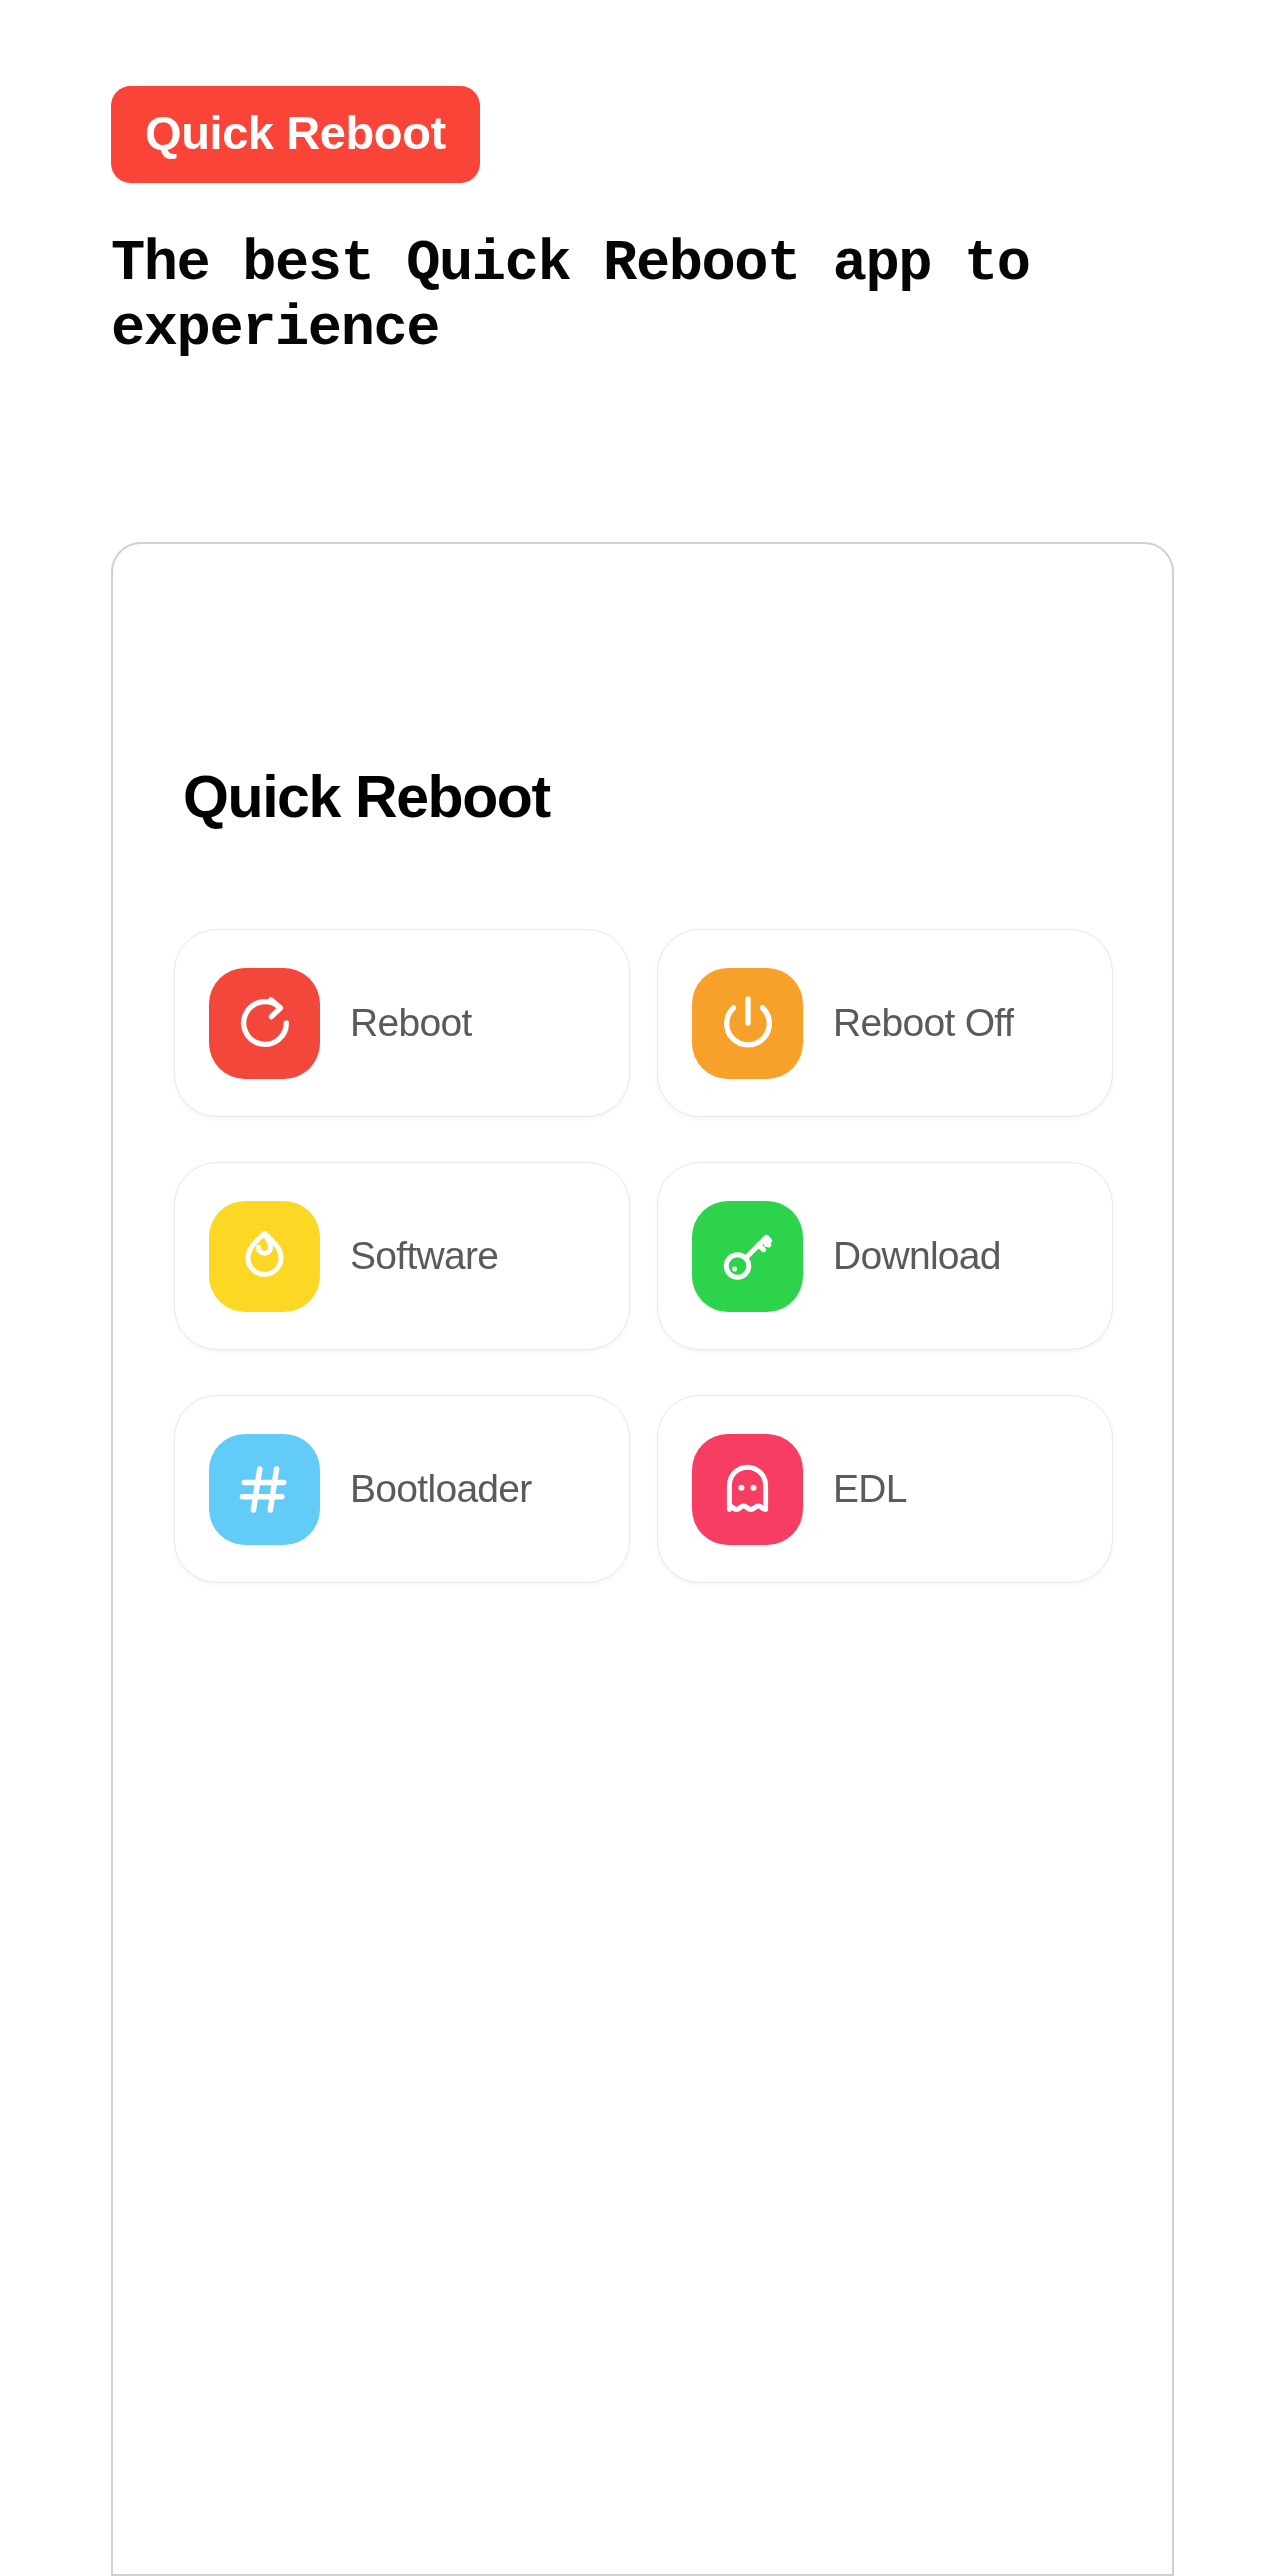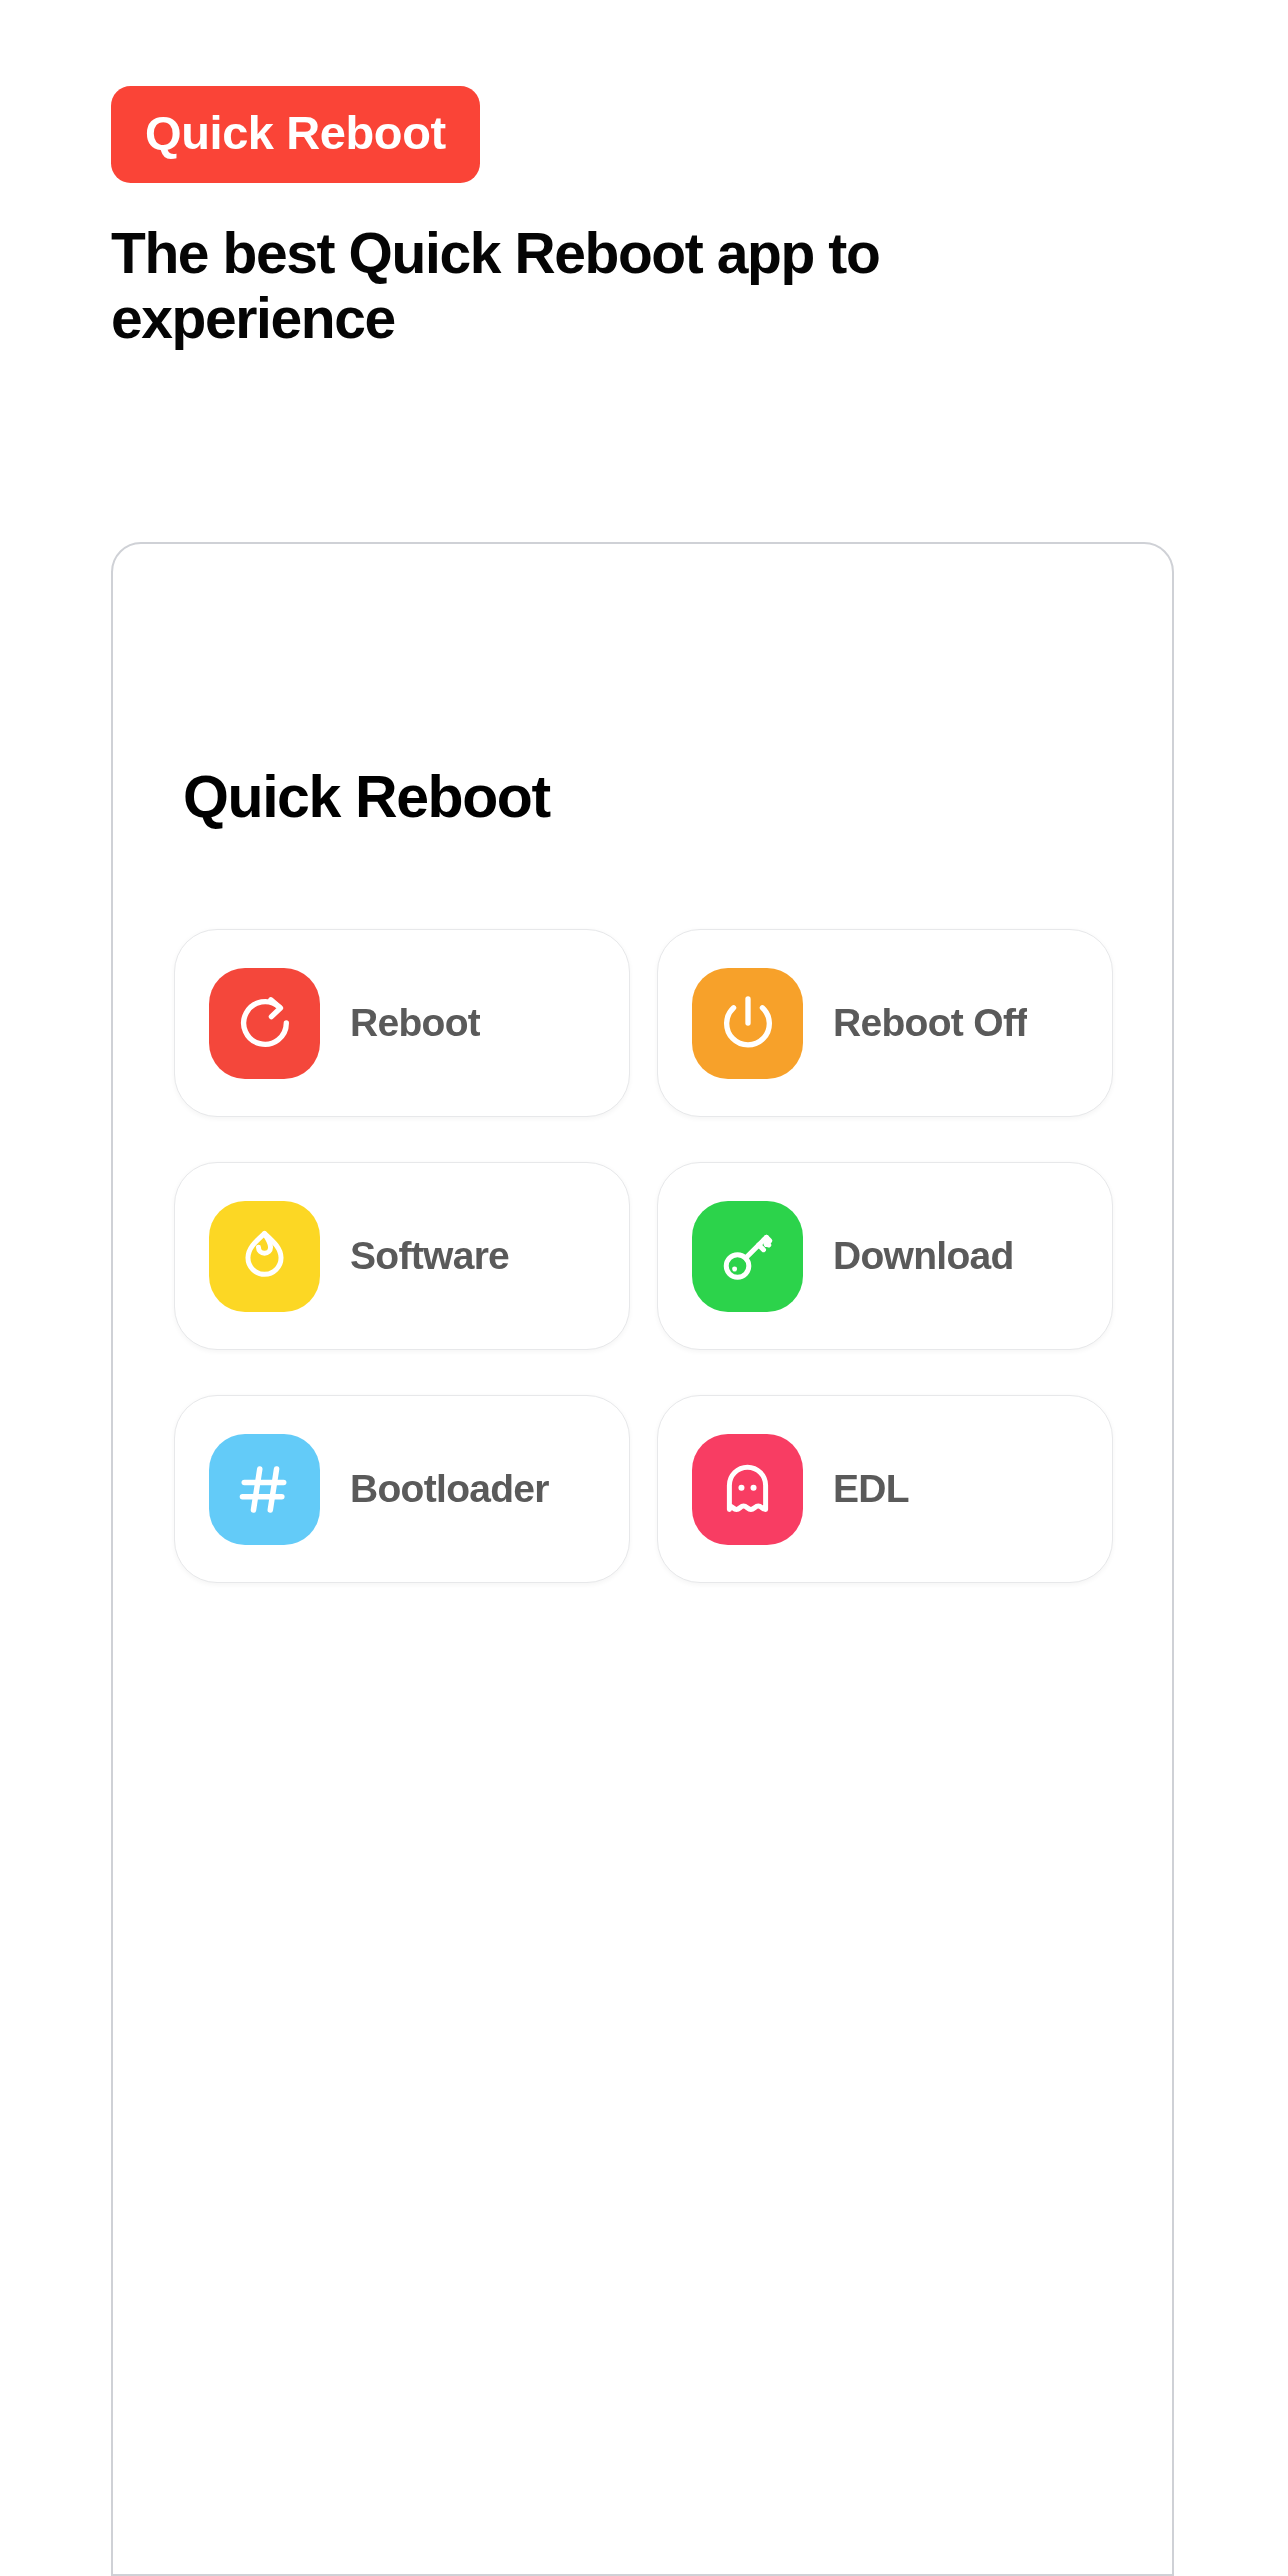--- a/index.html
+++ b/index.html
@@ -39,27 +39,28 @@
     font-size: 47px;
     font-weight: bold;
     letter-spacing: -0.4px;
     line-height: 1;
     padding: 23px 34px 27px 34px;
     border-radius: 19.7px;
     white-space: nowrap;
   }
 
   .headline {
-    margin-top: 38px;
+    margin-top: 49px;
     width: 1055px;
     color: #050505;
     font-size: 57px;
     font-weight: bold;
     letter-spacing: -1.4px;
     line-height: 1.14;
+    font-family: Liberation Mono, monospace;
   }
 
   
   .preview-card {
     position: absolute;
     left: 111px;
     top: 542px;
     width: 1063px;
     height: 2034px;
     box-sizing: border-box;
@@ -114,21 +115,21 @@
     align-items: center;
     justify-content: center;
   }
 
   .tile svg { display: block; }
 
   .action-label {
     margin-left: 30px;
     color: #5a5a5a;
     font-size: 39px;
-    font-weight: bold;
+    font-weight: normal;
     letter-spacing: -0.7px;
     white-space: nowrap;
     overflow: hidden;
   }
 </style>
 </head>
 <body>
 
 <div class="page">
 

